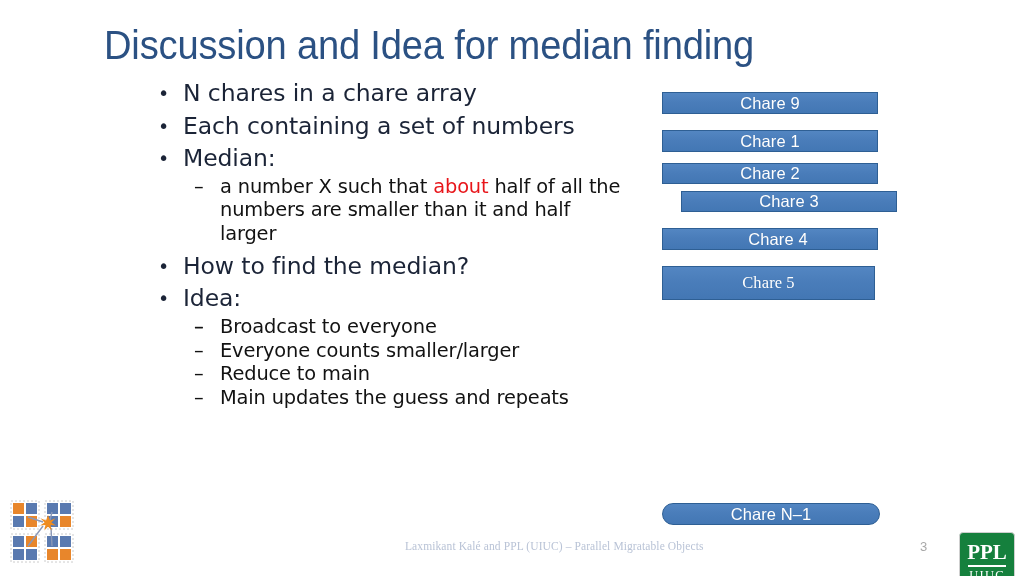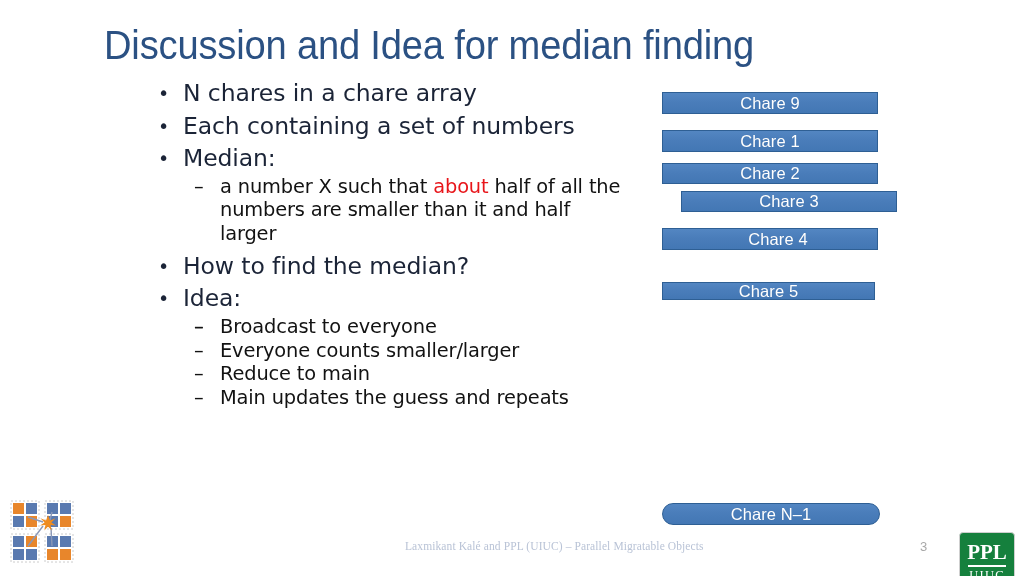--- a/index.html
+++ b/index.html
@@ -242,21 +242,21 @@
     </div>
 
   </div>
 
   <div>
     <div class="chare-box" id="chare-0" style="left: 662px; top: 92px; width: 216px; height: 22px;">Chare 9</div>
     <div class="chare-box" id="chare-1" style="left: 662px; top: 130px; width: 216px; height: 22px;">Chare 1</div>
     <div class="chare-box" id="chare-2" style="left: 662px; top: 163px; width: 216px; height: 21px;">Chare 2</div>
     <div class="chare-box" id="chare-3" style="left: 681px; top: 191px; width: 216px; height: 21px;">Chare 3</div>
     <div class="chare-box" id="chare-4" style="left: 662px; top: 228px; width: 216px; height: 22px; padding-left: 16px;">Chare 4</div>
-    <div class="chare-box" id="chare-5" style="left: 662px; top: 282px; width: 213px; height: 18px;">Chare 5</div>
+    <div class="chare-box" id="chare-5" style="left: 662px; top: 266px; width: 213px; height: 34px; font-family: Liberation Serif, serif;">Chare 5</div>
     <div class="chare-box" id="chare-6" style="left: 662px; top: 503px; width: 218px; height: 22px; border-radius: 11px;">Chare N–1</div>
   </div>
 
   <div class="footer-text">Laxmikant Kalé and PPL (UIUC) – Parallel Migratable Objects</div>
   <div class="page-num">3</div>
 
   <div class="charm-logo">
     <svg width="72" height="66" viewBox="0 0 72 66" xmlns="http://www.w3.org/2000/svg">
       <defs>
         <g id="quad-a">

